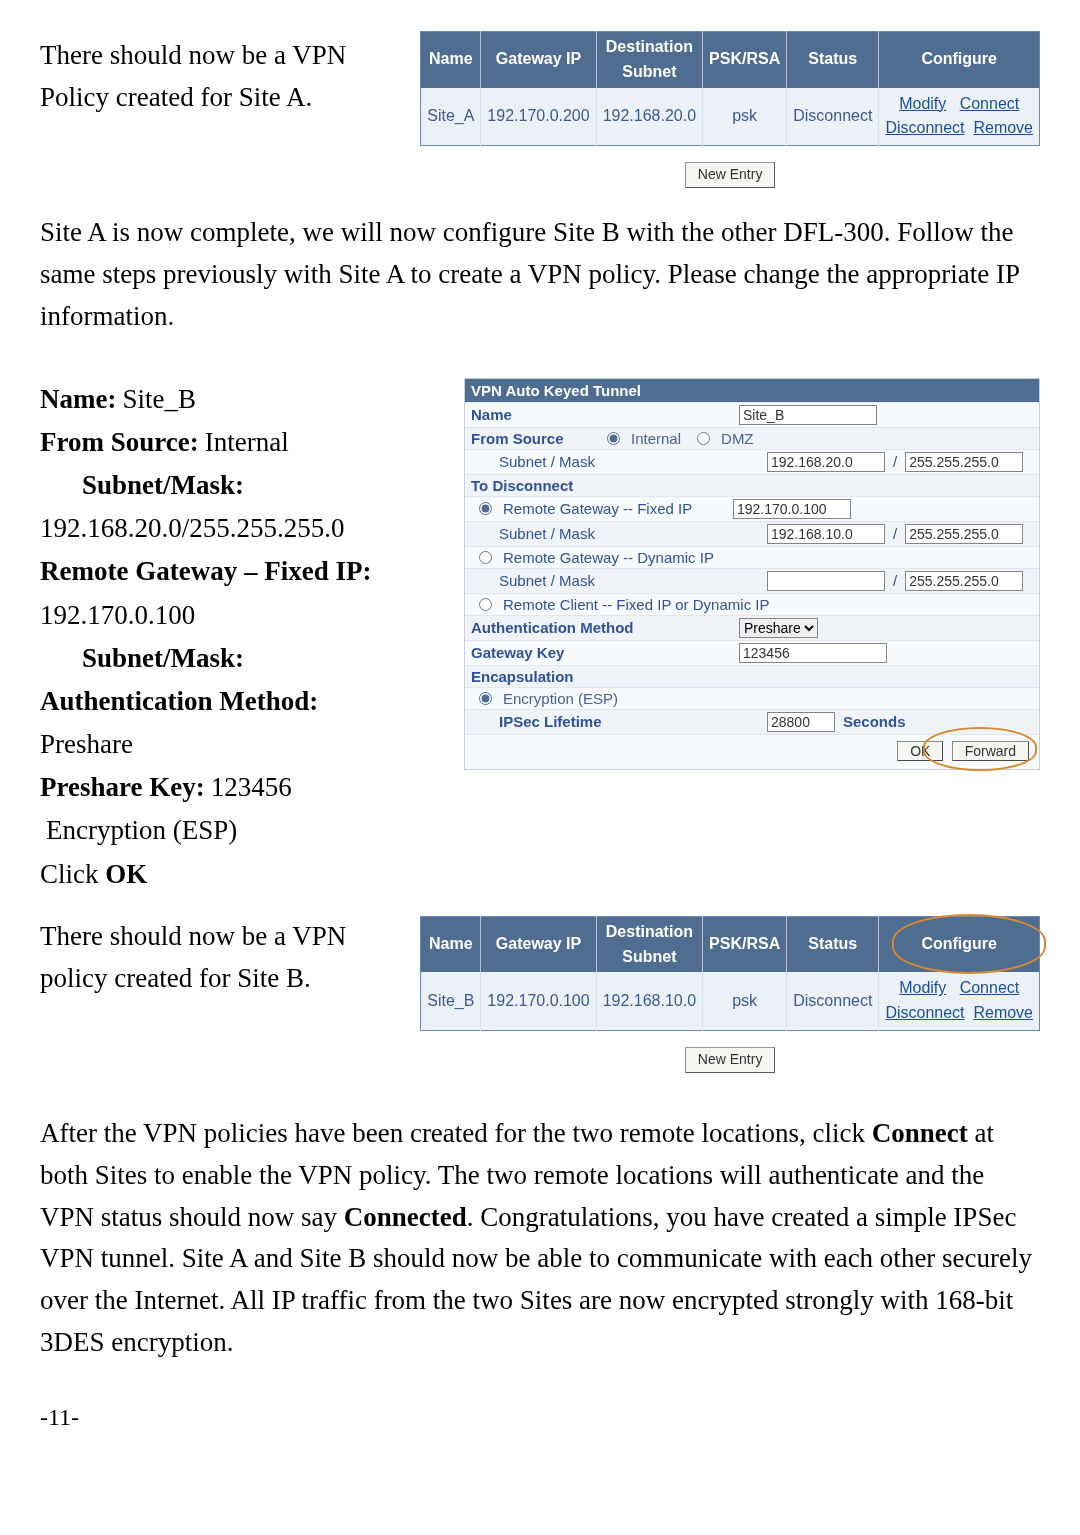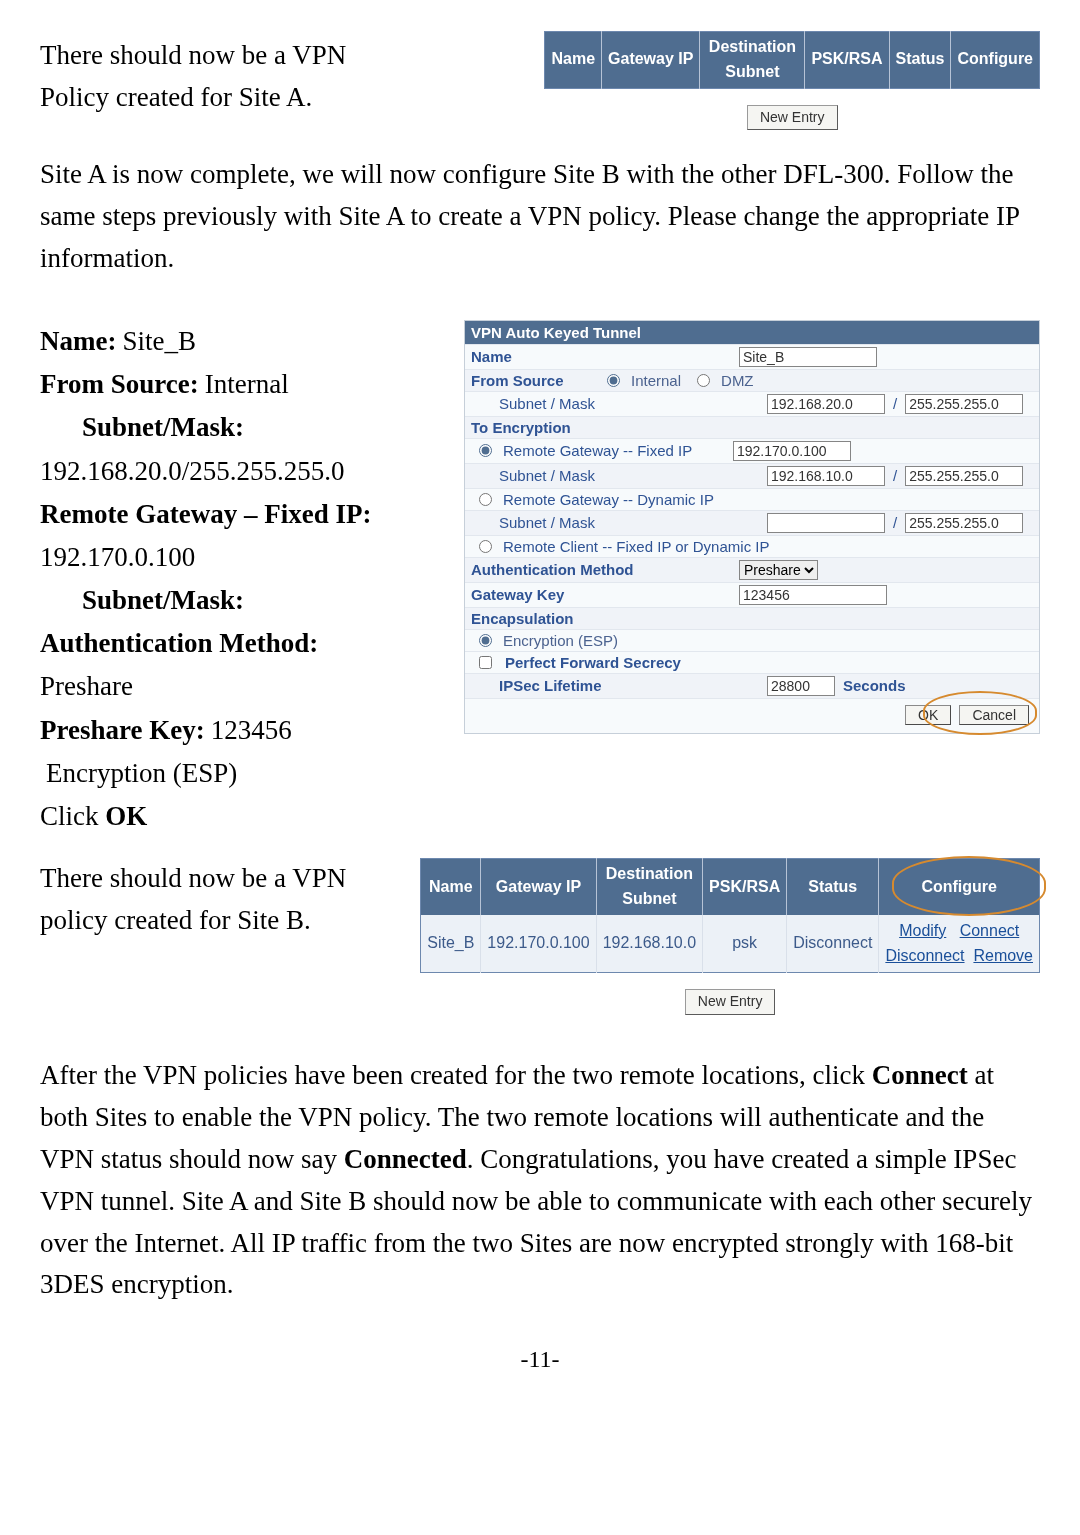--- a/index.html
+++ b/index.html
@@ -37,21 +37,21 @@
   .form .lab.bold{font-weight:700;color:#2f5394}
   .form .lab.section{flex:1;color:#2f5394;font-weight:700}
   .form input[type=text]{font-family:Arial;font-size:14px;border:1px solid #858585;background:#fff;height:18px;padding:0 3px;color:#333}
   .form .slash{color:#2f5394}
   .form .radio{accent-color:#4f6d90;margin:0 3px 0 8px;vertical-align:middle}
   .form .chk{margin:0 5px 0 8px;vertical-align:middle}
   .form select{font-family:Arial;font-size:14px;border:1px solid #858585;background:#efefef;height:20px}
   .form .btnbar{text-align:right;padding:6px 10px 8px 10px;border-top:1px solid #e2e7ee;background:#f7fafc;position:relative}
   .form .btn{display:inline-block;background:#f5f5f2;border:1px solid #8a8a8a;border-right-color:#4a4a4a;border-bottom-color:#4a4a4a;padding:1px 12px;font-size:14px;color:#333;margin-left:4px}
   .circle{position:absolute;border:2px solid #d68a2f;border-radius:50%/45%;pointer-events:none}
-  .footer{margin-top:40px;text-align:center;font-size:24px}
+  .footer{margin-top:40px;text-align:left;font-size:24px}
 
   .blk-gap{height:20px}
   .blk-gap-lg{height:36px}
 
   .row-top{align-items:flex-start}
   .policy-wrap{display:flex;flex-direction:column;align-items:center}
 
   .second-policy-ring{position:absolute;border:2px solid #d68a2f;border-radius:55%/50%;pointer-events:none}
 </style>
 </head>
@@ -67,20 +67,33 @@
       <table class="policy-table">
         <tbody>
               <tr>
           <th>Name</th>
           <th>Gateway IP</th>
           <th style="max-width:92px">Destination Subnet</th>
           <th>PSK/RSA</th>
           <th>Status</th>
           <th>Configure</th>
         </tr>
+        <tr>
+          <td>Site_A</td>
+          <td>192.170.0.200</td>
+          <td>192.168.20.0</td>
+          <td>psk</td>
+          <td>Disconnect</td>
+          <td>
+            <span class="link">Modify</span>&nbsp;&nbsp;
+            <span class="link">Connect</span><br>
+            <span class="link">Disconnect</span>&nbsp;
+            <span class="link">Remove</span>
+          </td>
+        </tr>
       </tbody>
           </table>
       <div class="new-entry-wrap">
         <span class="new-entry">New Entry</span>
       </div>
     </div>
   </div>
 </div>
 
 <div class="blk-gap"></div>
@@ -135,21 +148,21 @@
         <span>DMZ</span>
       </div>
       <div class="row-f">
         <div class="lab" style="padding-left:28px">Subnet / Mask</div>
         <input type="text" style="width: 110px;" value="192.168.20.0">
         <span class="slash">/</span>
         <input type="text" style="width: 110px;" value="255.255.255.0">
       </div>
 
       <div class="row-f alt">
-            <div class="lab section">To Encryption</div>
+            <div class="lab section">To Disconnect</div>
           </div>
 
       <div class="row-f">
         <input type="radio" class="radio" checked="" style="">
         <div class="lab" style="flex:0 0 222px">Remote Gateway -- Fixed IP</div>
         <input type="text" style="width: 110px;" value="192.170.0.100">
       </div>
       <div class="row-f alt">
         <div class="lab" style="padding-left:28px">Subnet / Mask</div>
         <input type="text" style="width: 110px;" value="192.168.10.0">
@@ -183,33 +196,29 @@
       </div>
 
       <div class="row-f alt">
             <div class="lab section">Encapsulation</div>
           </div>
       <div class="row-f">
         <input type="radio" class="radio" checked="" style="">
         <span>Encryption (ESP)</span>
       </div>
 
-      <div class="row-f">
-        <input type="checkbox" class="chk" style="">
-        <span class="lab bold" style="flex:1">Perfect Forward Secrecy</span>
-      </div>
       <div class="row-f alt">
         <div class="lab" style="padding-left:28px;font-weight:700">IPSec Lifetime</div>
         <input type="text" style="width: 60px;" value="28800">
         <span style="color:#2f5394;font-weight:700">Seconds</span>
       </div>
 
       <div class="btnbar">
         <span class="btn">OK</span>
-        <span class="btn">Cancel</span>
+        <span class="btn">Forward</span>
         <span class="circle" style="right:2px;bottom:-2px;width:110px;height:40px"></span>
       </div>
     </div>
   </div>
 </div>
 
 <div class="blk-gap"></div>
 
 <div class="body-text">
   <div class="row row-top">

